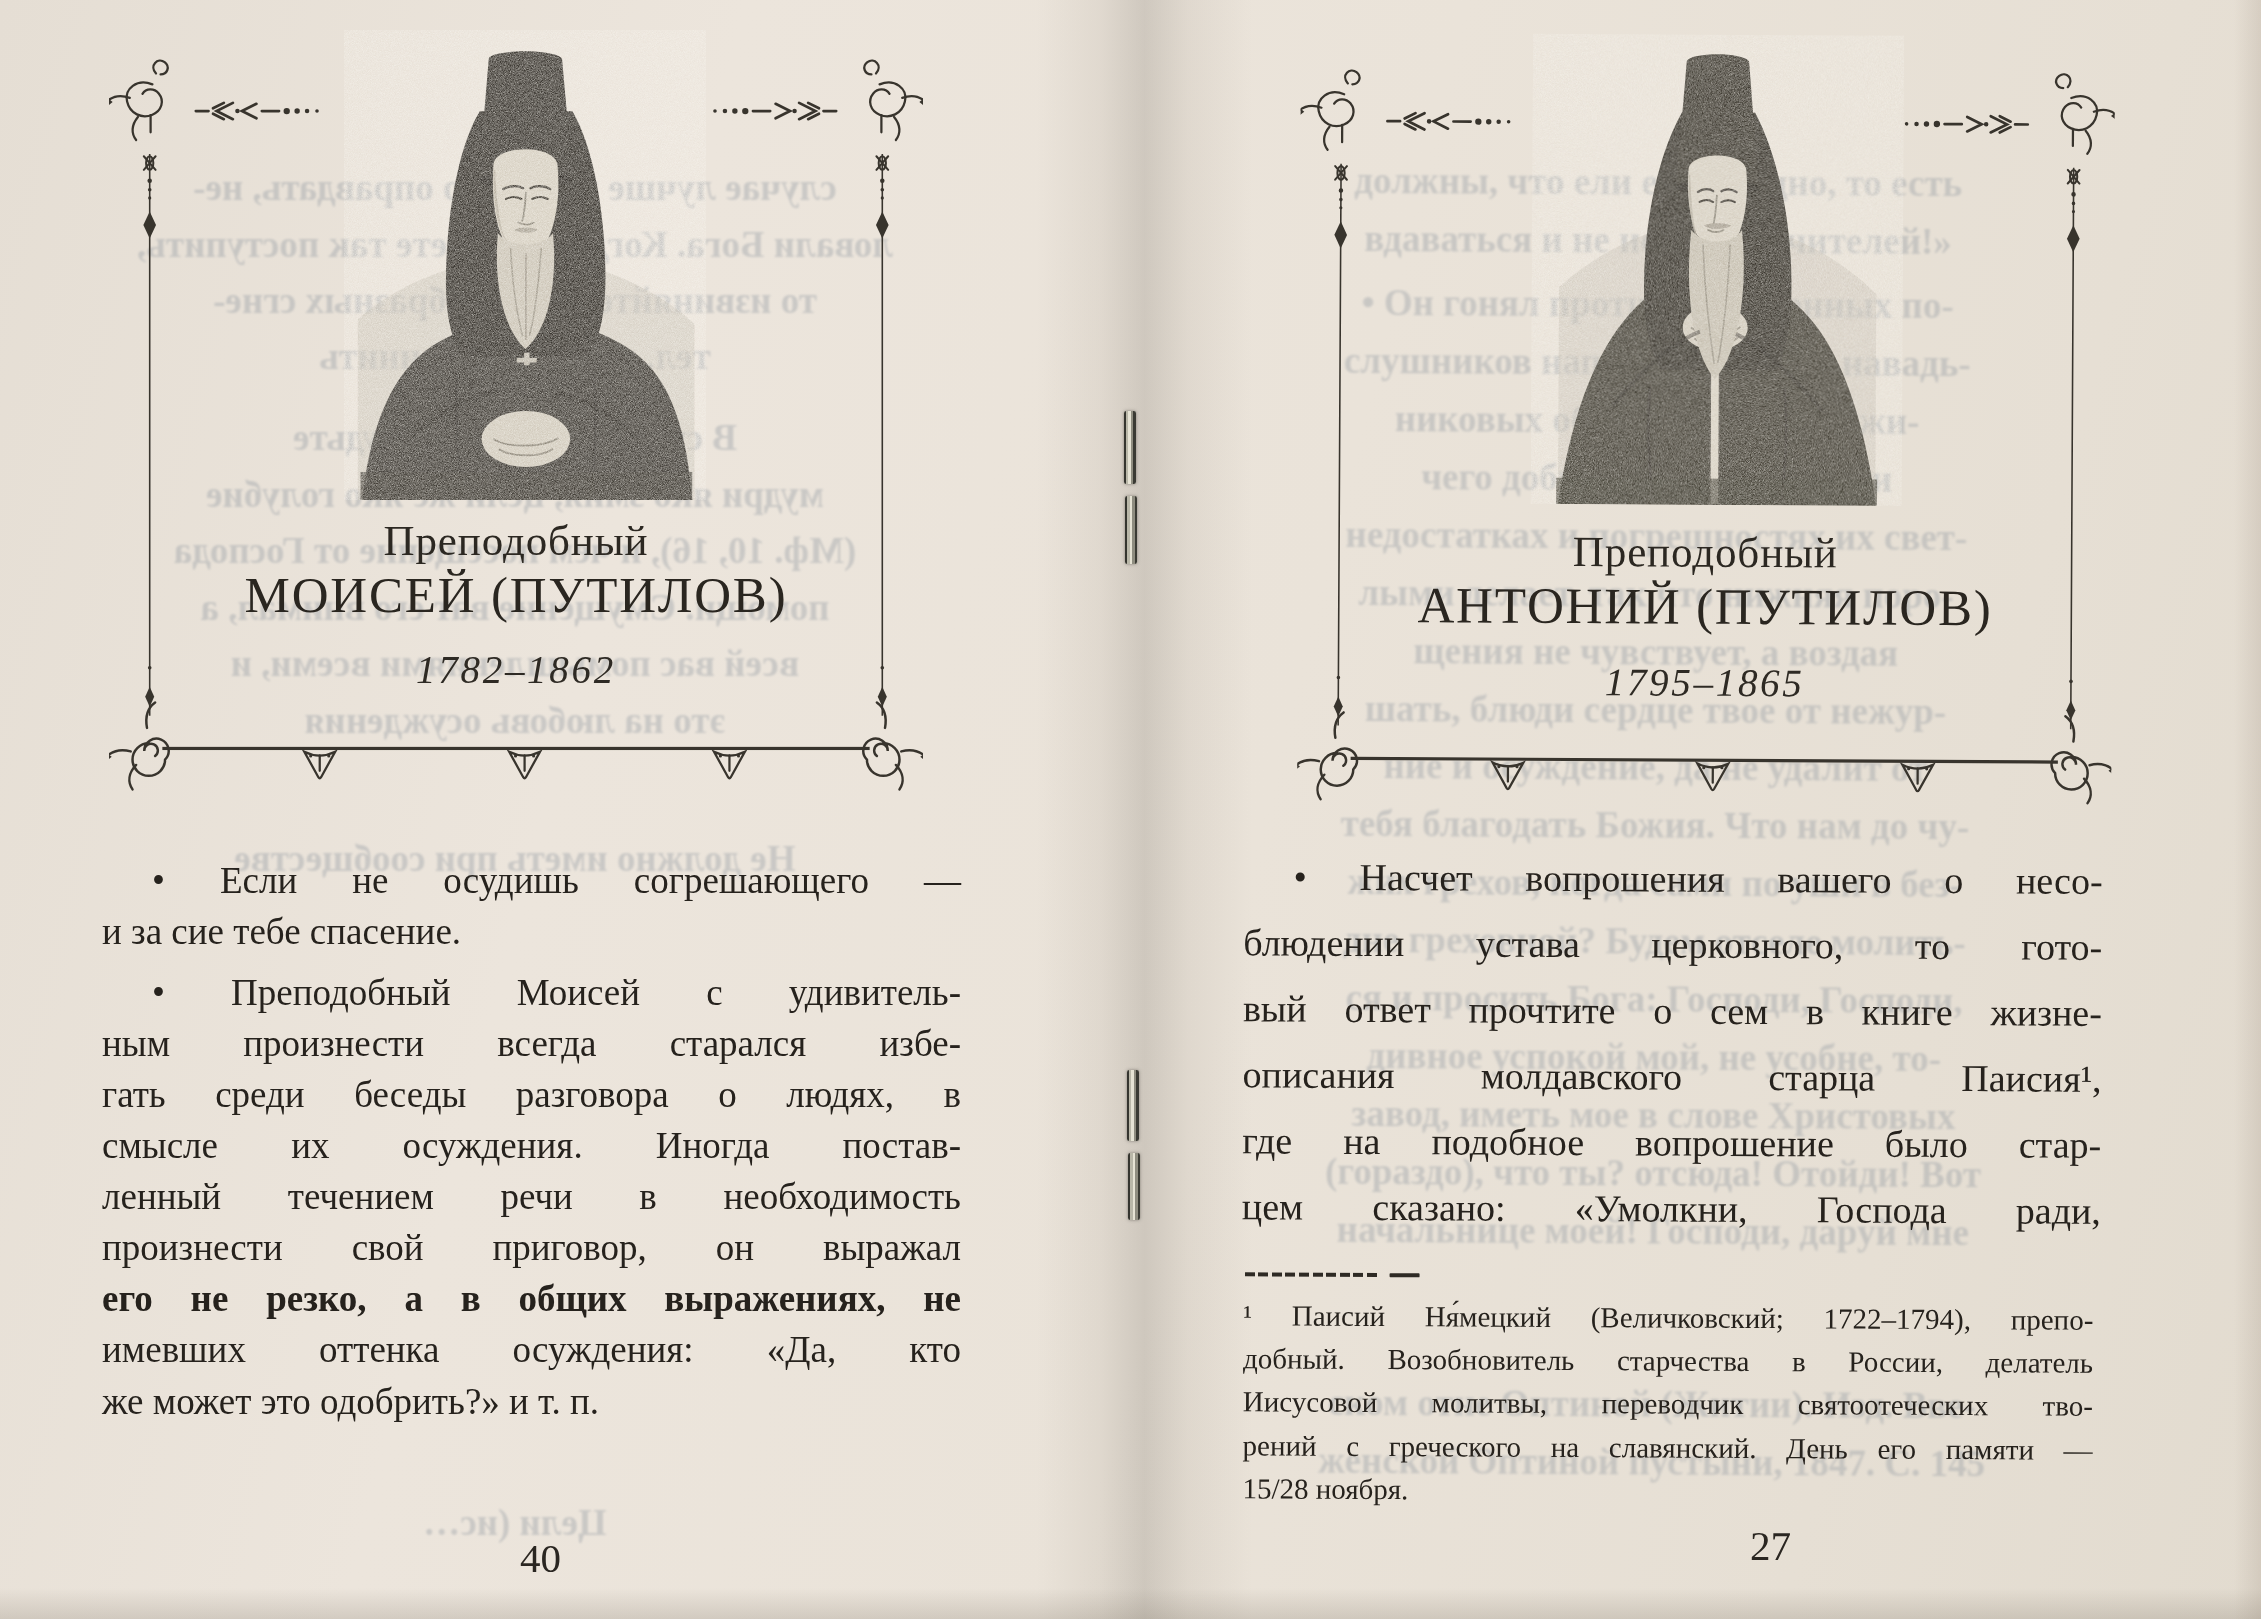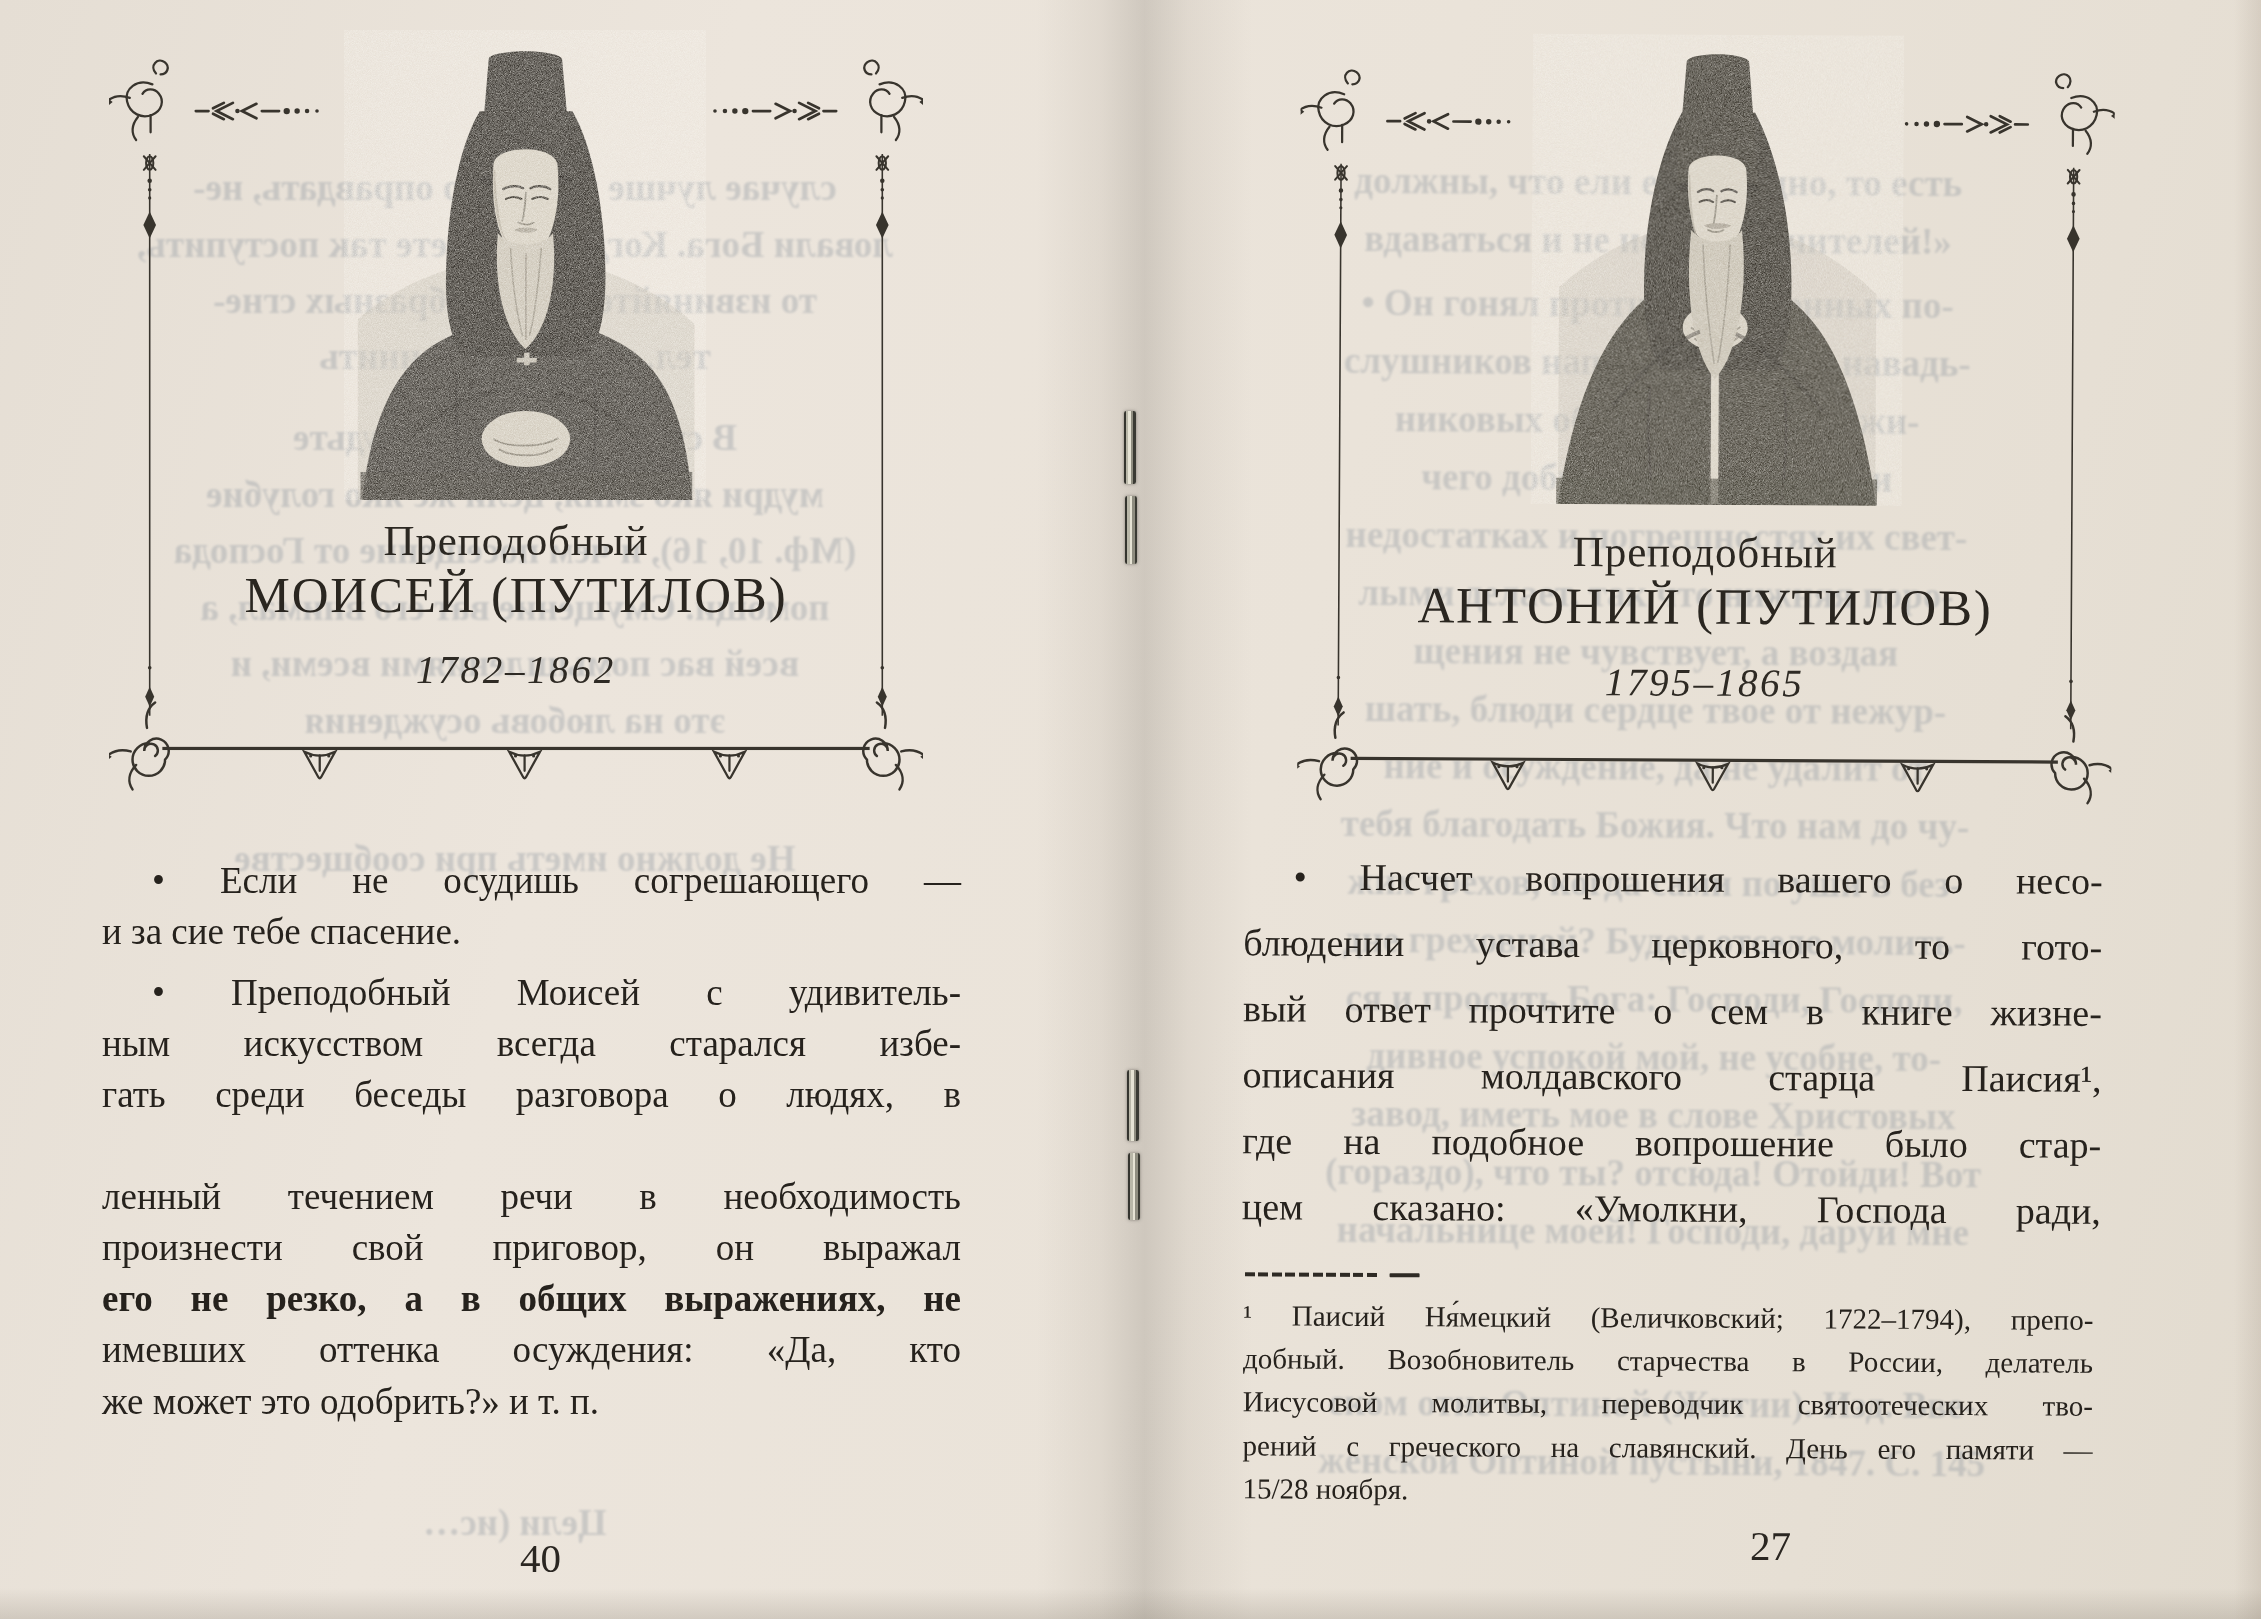--- a/index.html
+++ b/index.html
@@ -154,22 +154,23 @@
     <div class="tcol" style="left:109px;top:0;width:814px;height:769px;">
       <div class="tprefix" style="top:516px;">Преподобный</div>
       <div class="tname" style="top:566px;">МОИСЕЙ (ПУТИЛОВ)</div>
       <div class="tdates" style="top:647px;">1782–1862</div>
     </div>
 
     <div class="tcol body-l" style="left:102px;top:0;width:859px;height:1404px;">
         <div class="tline" style="top: 862px; text-indent: 50px;">• Если не осудишь согрешающего —</div>
         <div class="tline last" style="top: 913px; text-align: right;">и за сие тебе спасение.</div>
         <div class="tline" style="top: 974px; text-indent: 50px;">• Преподобный Моисей с удивитель-</div>
-        <div class="tline" style="top: 1025px;">ным искусством всегда старался избе-</div>
+        <div class="tline" style="top: 1025px;">ным произнести всегда старался избе-</div>
         <div class="tline" style="top: 1076px;">гать среди беседы разговора о людях, в</div>
+        <div class="tline" style="top: 1127px;">смысле их осуждения. Иногда постав-</div>
         <div class="tline" style="top: 1178px;">ленный течением речи в необходимость</div>
         <div class="tline" style="top: 1229px;">произнести свой приговор, он выражал</div>
         <div class="tline" style="top: 1280px; font-weight: bold;">его не резко, а в общих выражениях, не</div>
         <div class="tline last" style="top: 1383px;">же может это одобрить?» и т. п.</div>
         <div class="tline" style="top: 1331px;">имевших оттенка осуждения: «Да, кто</div>
       </div>
 
     <div class="pnum" style="left:520px;top:1534px;">40</div>
   </div>
 

